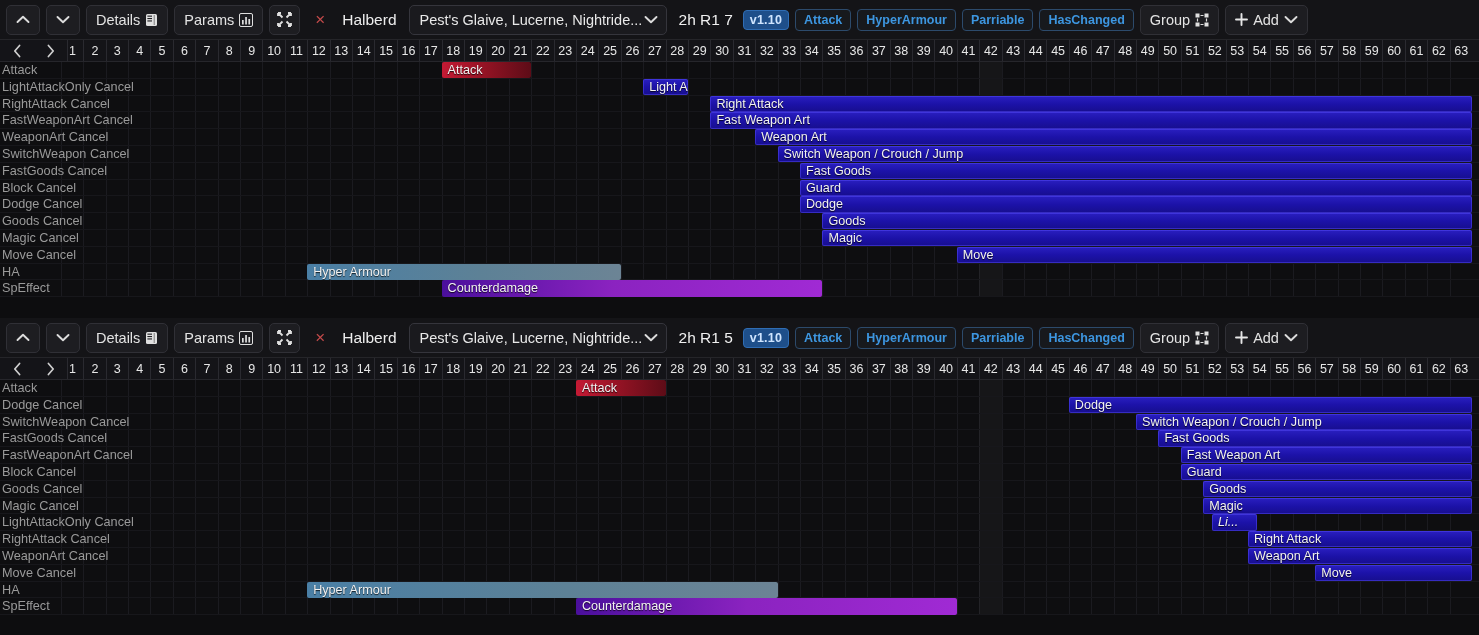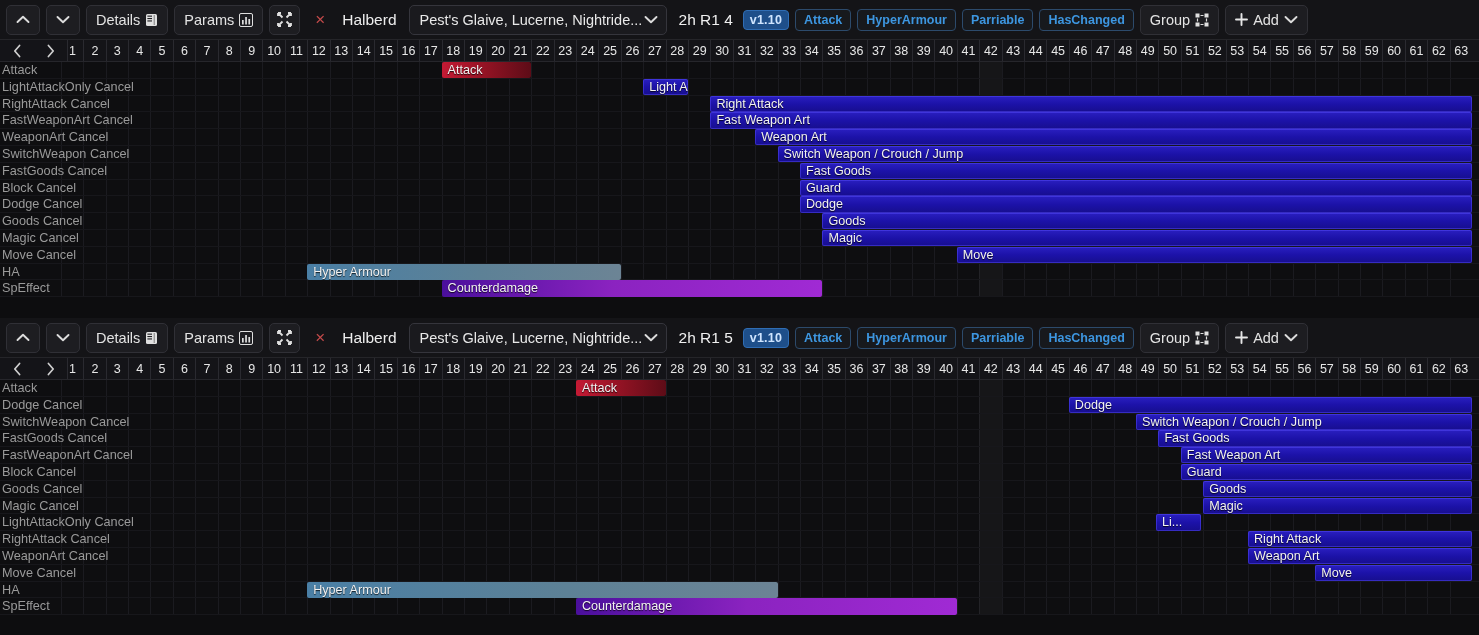--- a/index.html
+++ b/index.html
@@ -155,21 +155,21 @@
         <div class="tbtn close">×</div>
         <div class="name-label">Halberd</div>
         <div class="combo">
           <span class="txt">Pest's Glaive, Lucerne, Nightride...</span>
           <span class="ic">
             <svg class="icon-svg" width="14" height="9" viewBox="0 0 14 9">
               <path d="M1.5 2 L7 7.2 L12.5 2" stroke="#dcdcdc" stroke-width="1.9" fill="none" stroke-linecap="round" stroke-linejoin="round"></path>
             </svg>
           </span>
         </div>
-        <div class="moveid">2h R1 4</div>
+        <div class="moveid">2h R1 7</div>
         <div class="vtag">v1.10</div>
         <div class="ftag">Attack</div>
         <div class="ftag">HyperArmour</div>
         <div class="ftag">Parriable</div>
         <div class="ftag">HasChanged</div>
         <div class="tbtn">
           <span>Group</span>
           <span class="ic">
             <svg class="icon-svg" width="14" height="14" viewBox="0 0 14 14">
               <rect x="0.5" y="0.5" width="4" height="4" fill="#e0e0e0"></rect>
@@ -658,21 +658,21 @@
         <div class="row">
           <div class="rowlabel">Goods Cancel</div>
           <div class="bar cancel" style="left: 1203.2px; width: 268.8px;">Goods</div>
         </div>
         <div class="row">
           <div class="rowlabel">Magic Cancel</div>
           <div class="bar cancel" style="left: 1203.2px; width: 268.8px;">Magic</div>
         </div>
         <div class="row">
           <div class="rowlabel">LightAttackOnly Cancel</div>
-          <div class="bar cancel" style="left: 1156px; width: 44.8px;">Li...</div>
+          <div class="bar cancel" style="left: 1212px; width: 44.8px; font-style: italic;">Li...</div>
         </div>
         <div class="row">
           <div class="rowlabel">RightAttack Cancel</div>
           <div class="bar cancel" style="left: 1248px; width: 224px;">Right Attack</div>
         </div>
         <div class="row">
           <div class="rowlabel">WeaponArt Cancel</div>
           <div class="bar cancel" style="left: 1248px; width: 224px;">Weapon Art</div>
         </div>
         <div class="row">

